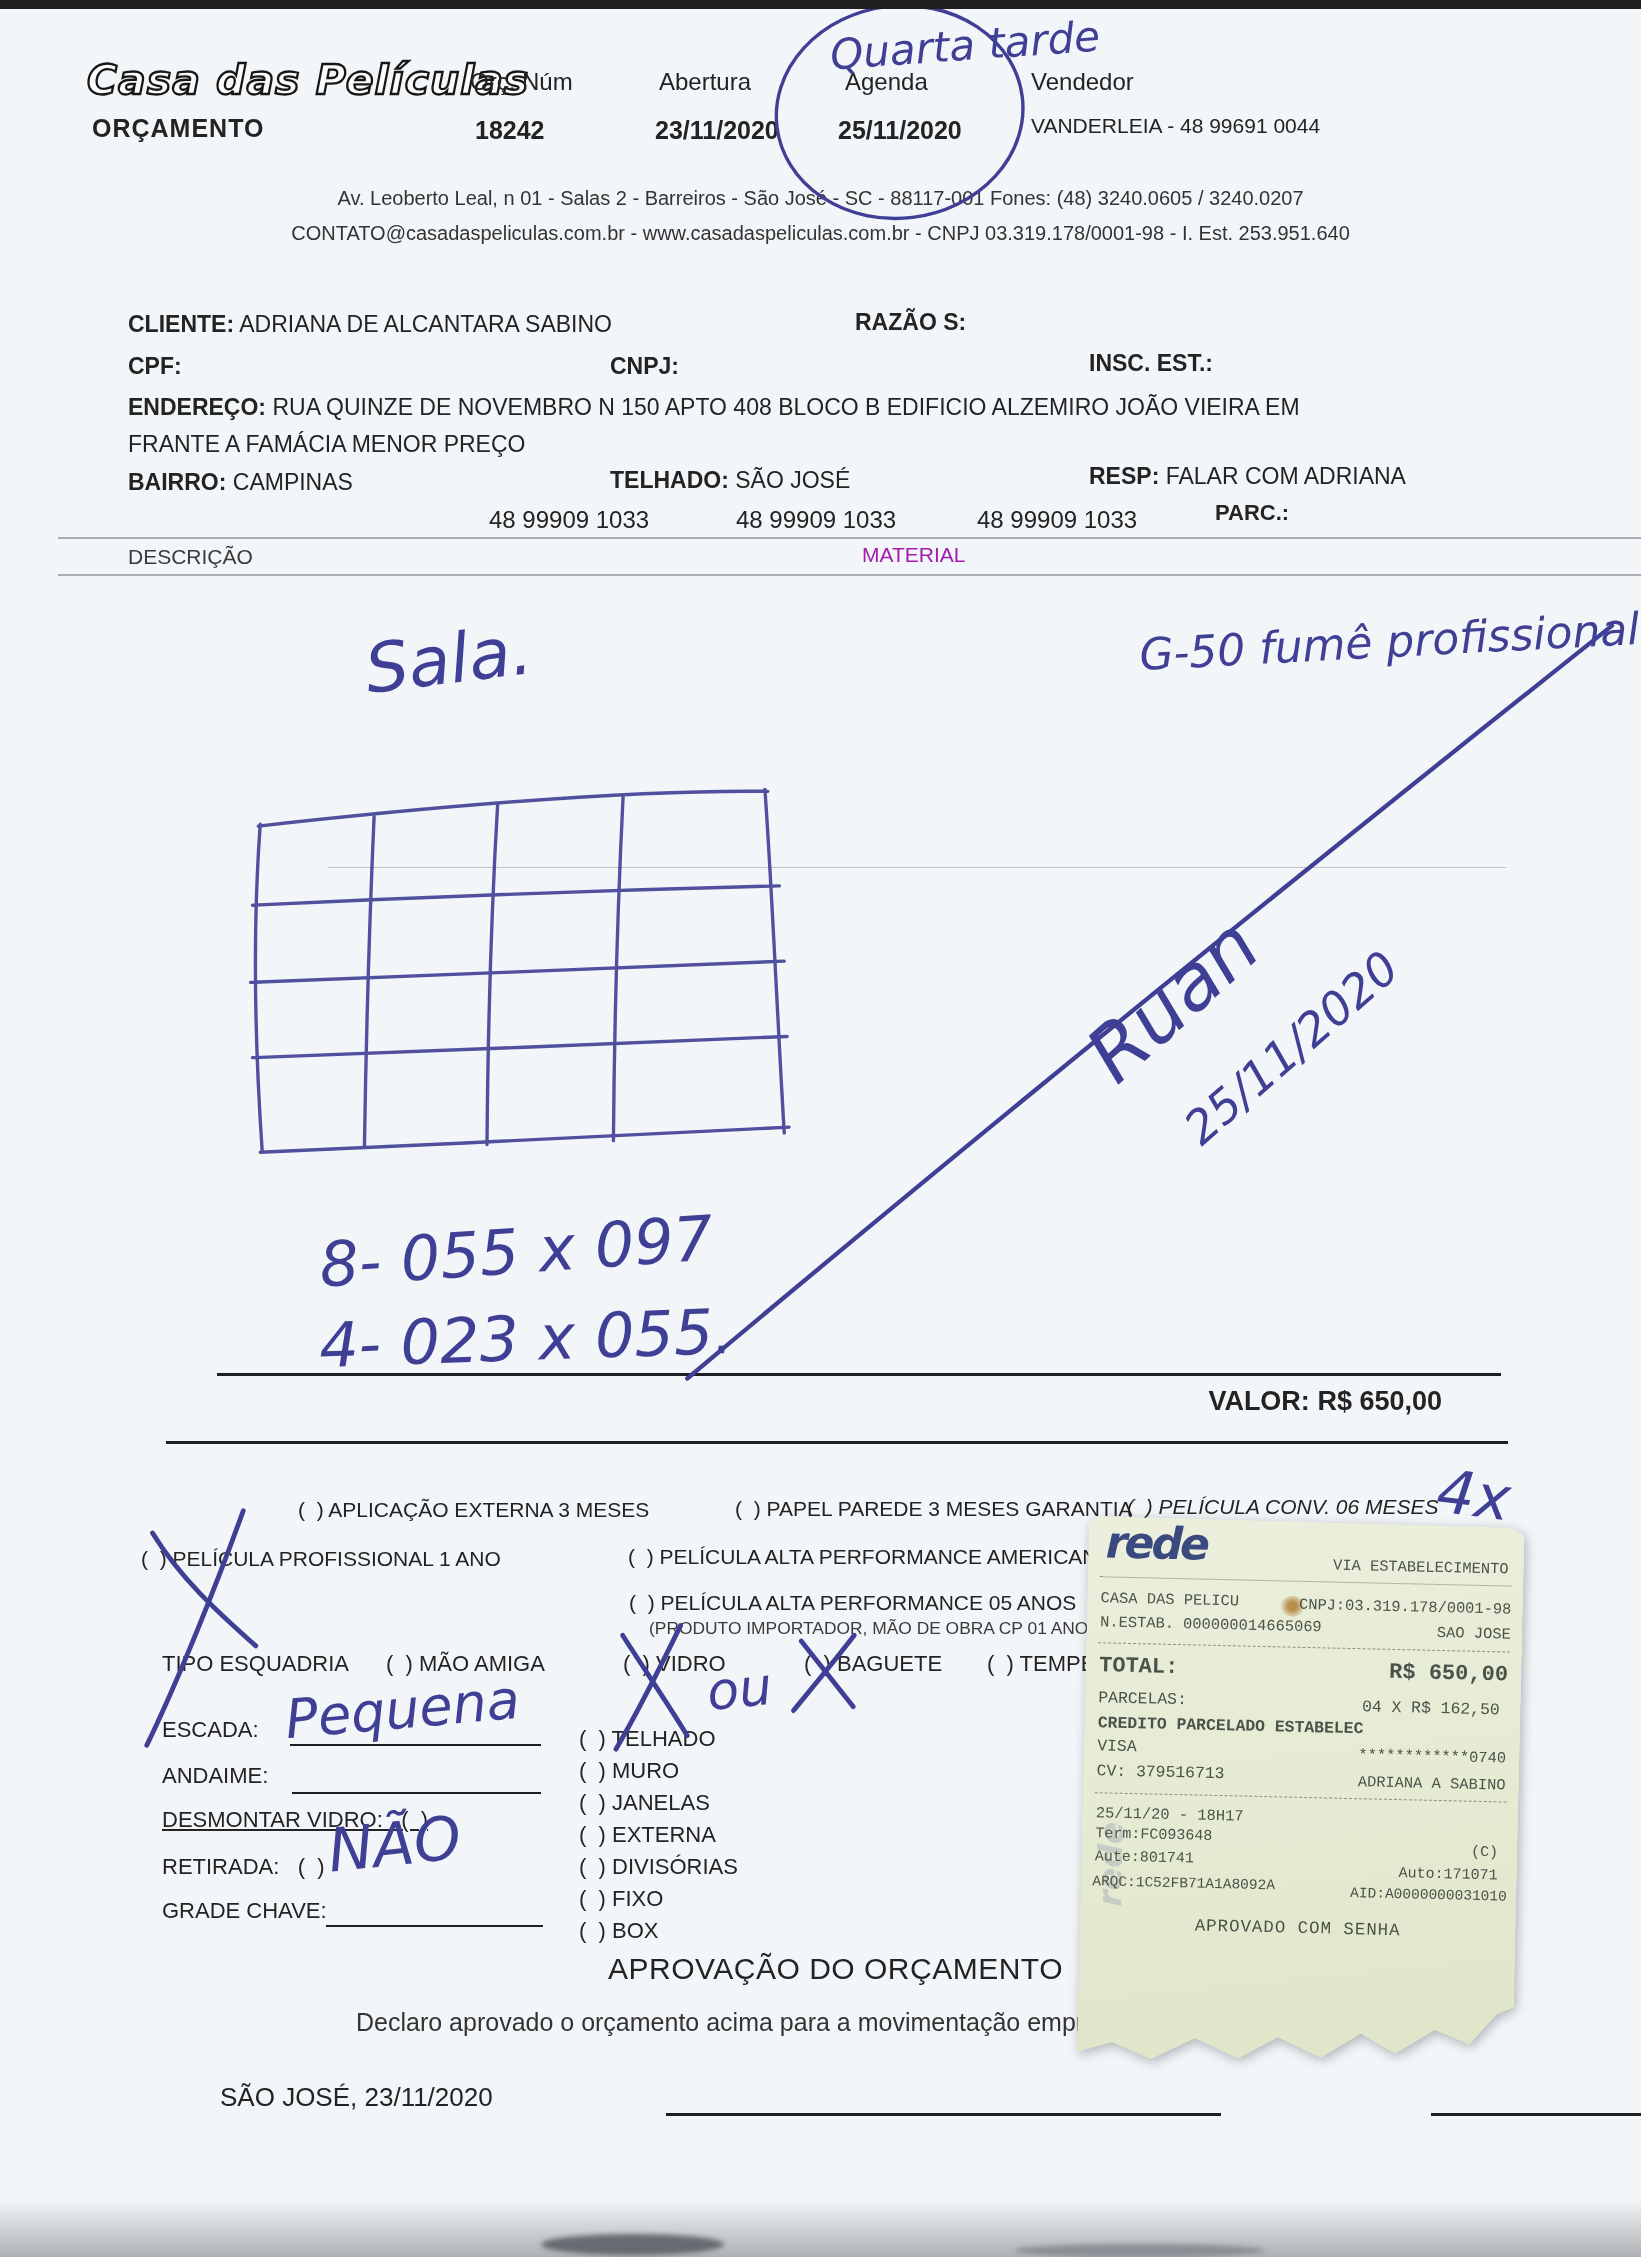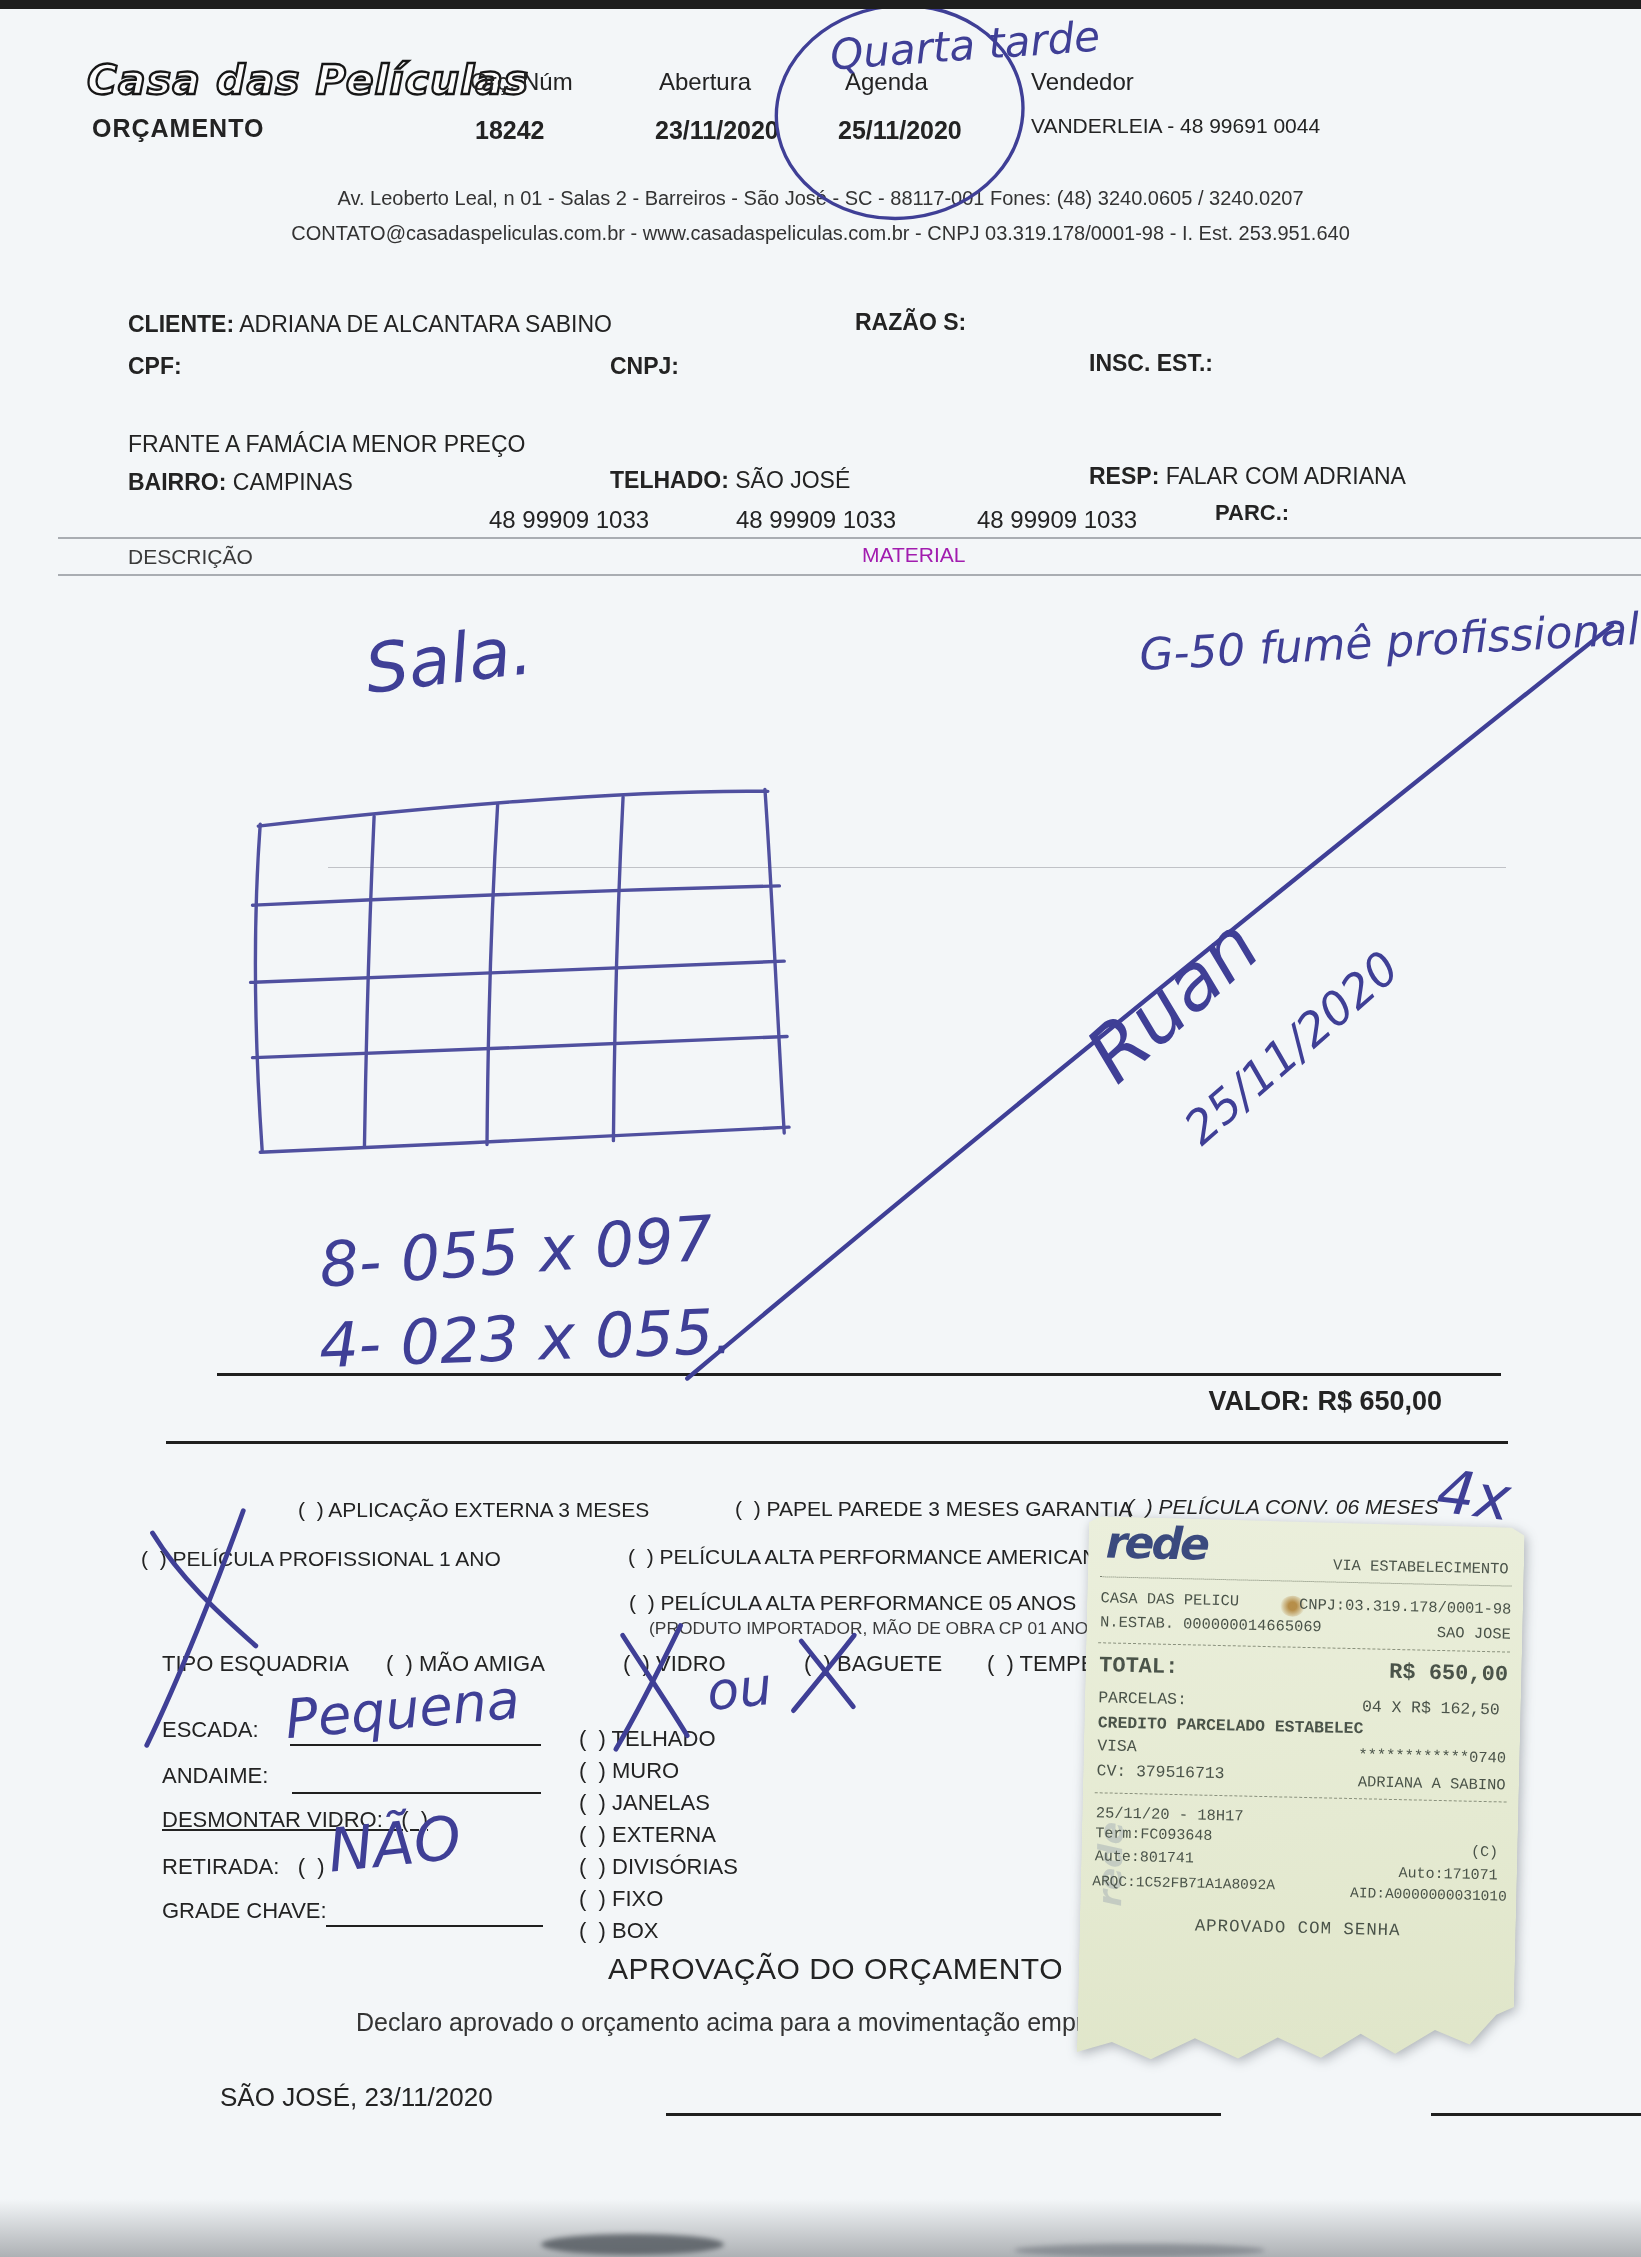--- a/index.html
+++ b/index.html
@@ -53,20 +53,24 @@
   <div class="pt" style="left:128px;top:311px;font-size:23px;">
     <span class="b">CLIENTE:</span>
     <span>ADRIANA DE ALCANTARA SABINO</span>
   </div>
   <div class="pt b" style="left:855px;top:309px;font-size:23px;">RAZÃO S:</div>
 
   <div class="pt b" style="left:128px;top:353px;font-size:23px;">CPF:</div>
   <div class="pt b" style="left:610px;top:353px;font-size:23px;">CNPJ:</div>
   <div class="pt b" style="left:1089px;top:350px;font-size:23px;">INSC. EST.:</div>
 
+  <div class="pt" style="left:128px;top:394px;font-size:23px;">
+    <span class="b">ENDEREÇO:</span>
+    <span>RUA QUINZE DE NOVEMBRO N 150 APTO 408 BLOCO B EDIFICIO ALZEMIRO JOÃO VIEIRA EM</span>
+  </div>
   <div class="pt" style="left:128px;top:431px;font-size:23px;">FRANTE A FAMÁCIA MENOR PREÇO</div>
 
   <div class="pt" style="left:128px;top:469px;font-size:23px;">
     <span class="b">BAIRRO:</span>
     <span>CAMPINAS</span>
   </div>
   <div class="pt" style="left:610px;top:467px;font-size:23px;">
     <span class="b">TELHADO:</span>
     <span>SÃO JOSÉ</span>
   </div>

